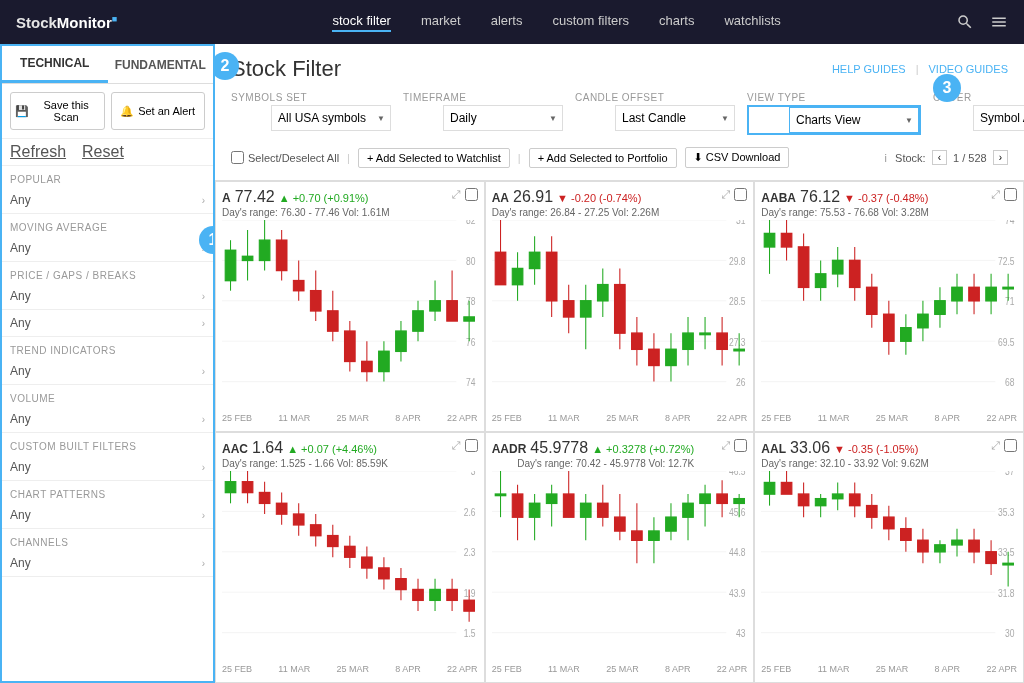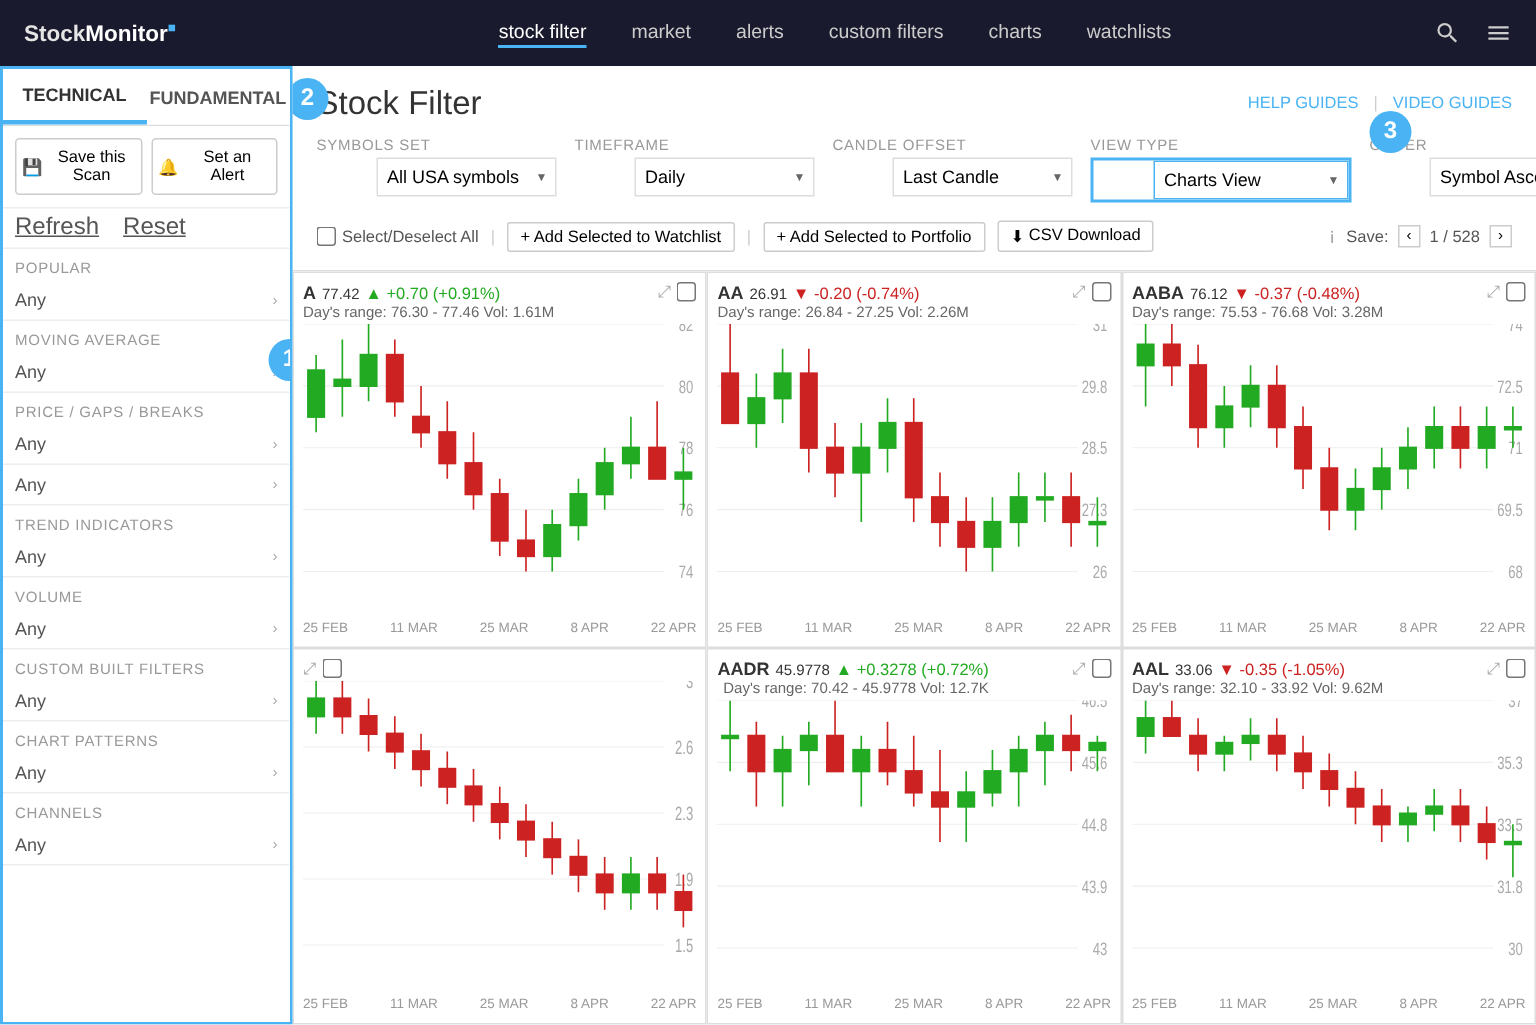--- a/index.html
+++ b/index.html
@@ -43,21 +43,21 @@
     .top-nav .nav-right svg { width: 18px; height: 18px; fill: #ccc; cursor: pointer; }
 
     
     .main-layout {
       display: flex;
       height: calc(683px - 44px);
     }
 
     
     .sidebar {
-      width: 195px;
+      width: 215px;
       background: white;
       border-right: 1px solid #ddd;
       border: 2px solid #4ab3f4;
       display: flex;
       flex-direction: column;
       overflow-y: auto;
       flex-shrink: 0;
     }
     .tab-row {
       display: flex;
@@ -230,21 +230,21 @@
       flex-direction: column;
     }
     .chart-card-header {
       display: flex;
       align-items: flex-start;
       justify-content: space-between;
       margin-bottom: 2px;
     }
     .chart-card-title { display: flex; align-items: baseline; gap: 4px; flex-wrap: wrap; }
     .stock-symbol { font-weight: bold; font-size: 12px; color: #333; }
-    .stock-price { font-size: 10px; color: #333; }
+    .stock-price { font-size: 16px; color: #333; }
     .stock-change-up { color: #22aa22; font-size: 11px; }
     .stock-change-down { color: #cc2222; font-size: 11px; }
     .stock-range { font-size: 10px; color: #666; margin-top: 1px; text-align: right; }
     .chart-icons { display: flex; gap: 4px; align-items: center; }
     .chart-icons span { cursor: pointer; color: #aaa; font-size: 11px; }
     .chart-icons input[type=checkbox] { cursor: pointer; }
 
     
     .chart-area {
       flex: 1;
@@ -460,21 +460,21 @@
         <button class="toolbar-btn">
           <span>+ Add Selected to Portfolio</span>
         </button>
         <button class="toolbar-btn">
           <span>⬇</span>
           <span>CSV Download</span>
         </button>
         <div class="toolbar-right">
           <span class="info-icon">ℹ</span>
           <div class="page-info">
-            <span>Save:</span>
+            <span>Stock:</span>
             <button class="page-btn">‹</button>
             <span><span>1</span> / <span>528</span></span>
             <button class="page-btn">›</button>
           </div>
         </div>
       </div>
     </div>
 
     <div class="charts-grid" id="charts-grid">
 
@@ -674,20 +674,28 @@
     <div style="font-size:9px; color:#999; padding:2px 0; display:flex; justify-content:space-between;">
       <span>25 FEB</span>
             <span>11 MAR</span>
             <span>25 MAR</span>
             <span>8 APR</span>
             <span>22 APR</span>
     </div>
   </div>
         <div class="chart-card">
     <div class="chart-card-header">
+      <div>
+        <div class="chart-card-title">
+          <span class="stock-symbol">AAC</span>
+          <span class="stock-price">1.64</span>
+          <span class="stock-change-up">▲ +0.07 (+4.46%)</span>
+        </div>
+        <div class="stock-range">Day's range: 1.525 - 1.66  Vol: 85.59K</div>
+      </div>
       <div class="chart-icons">
         <span title="Expand">⤢</span>
         <input type="checkbox" style="">
       </div>
     </div>
     <div class="chart-area">
       <svg class="mini-chart" viewBox="0 0 240 130" preserveAspectRatio="none" xmlns="http://www.w3.org/2000/svg" id="chart-3">
               <text x="238" y="113" font-size="8" fill="#aaa" text-anchor="end">1.5</text>
               <line x1="0" y1="110" x2="220" y2="110" stroke="#eee" stroke-width="0.5"></line>
               <text x="238" y="85.5" font-size="8" fill="#aaa" text-anchor="end">1.9</text>

